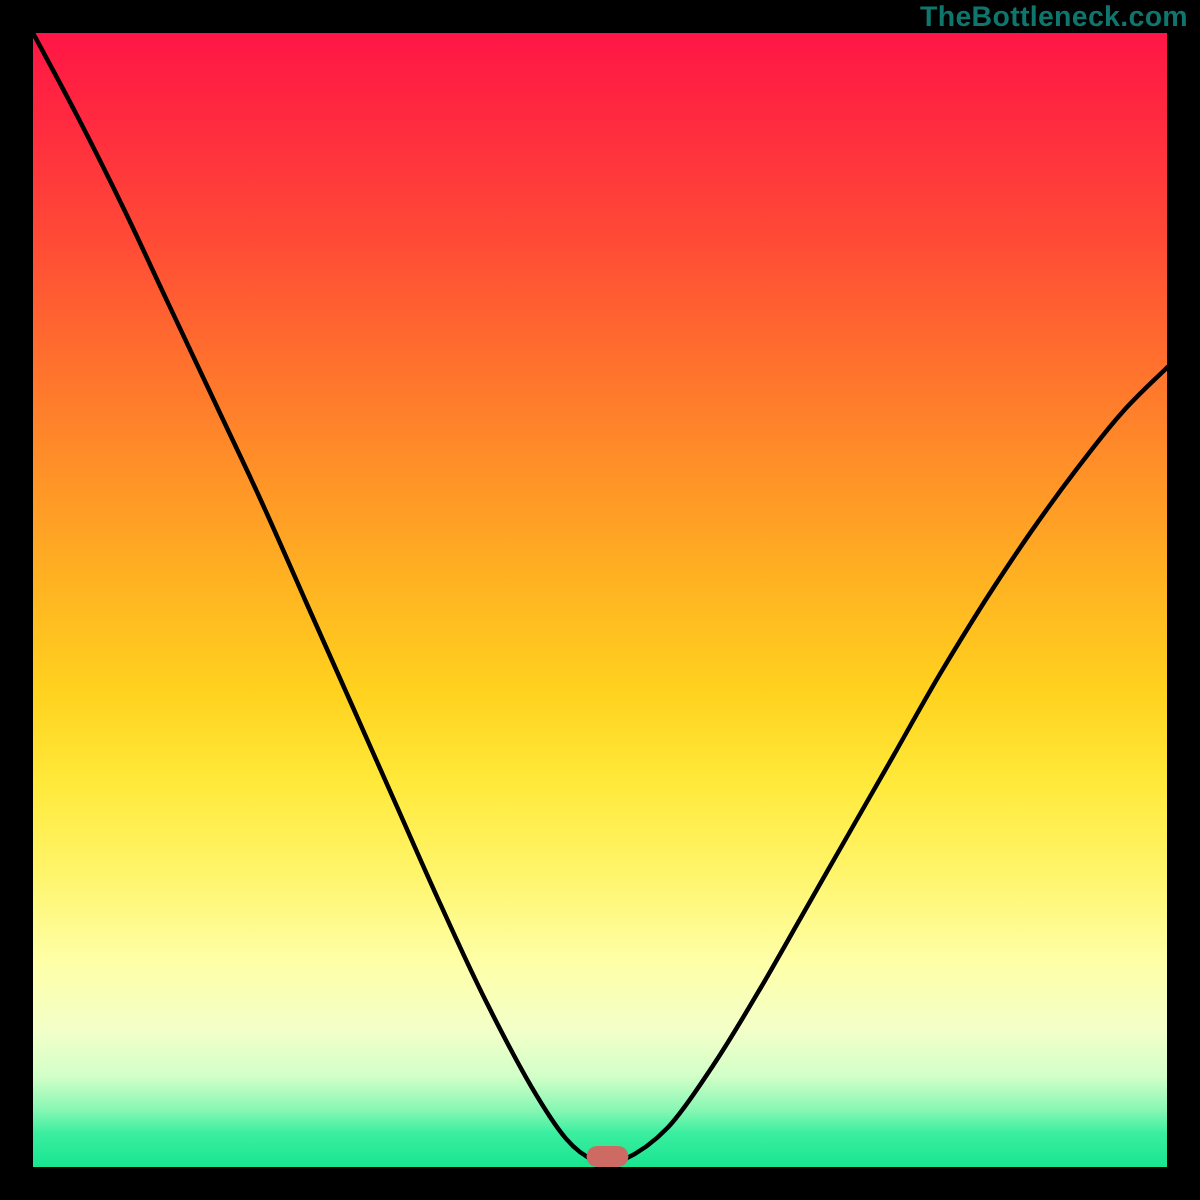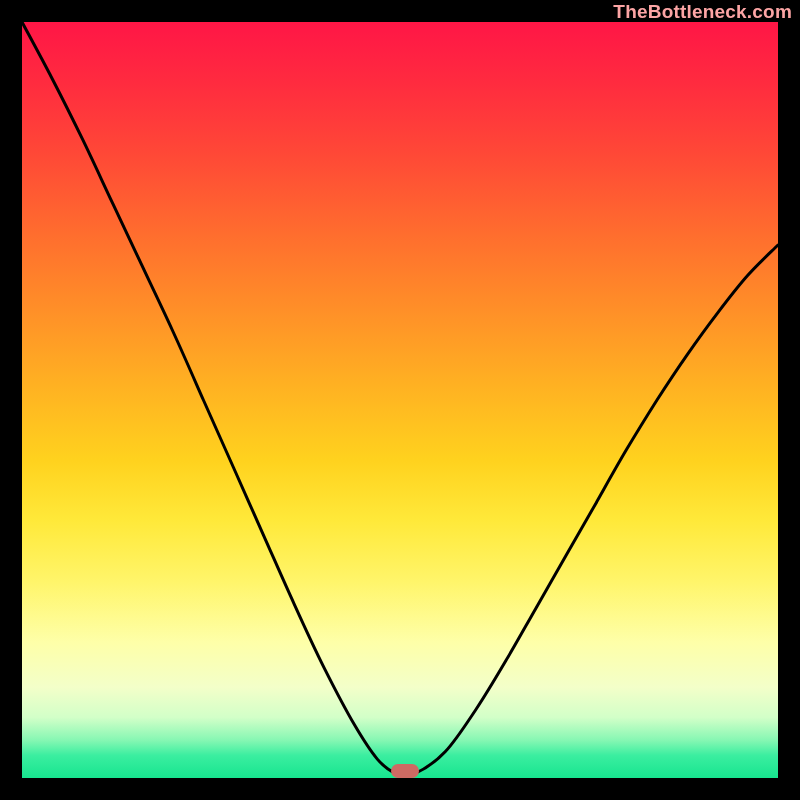--- a/index.html
+++ b/index.html
@@ -58,21 +58,21 @@
     border-radius: 7px;
     background: #cd6a63;
   }
   .watermark {
     position: absolute;
     top: 1px;
     right: 8px;
     font-family: Arial, Helvetica, sans-serif;
     font-size: 19px;
     font-weight: 600;
-    color: #fca5a5;
+    color: #0f766e;
     letter-spacing: 0.2px;
   }
 </style>
 </head>
 <body>
 
 <div class="frame">
 
   <div class="plot" style="left: 22px; top: 22px; width: 756px; height: 756px;">
     <div class="gradient"></div>

